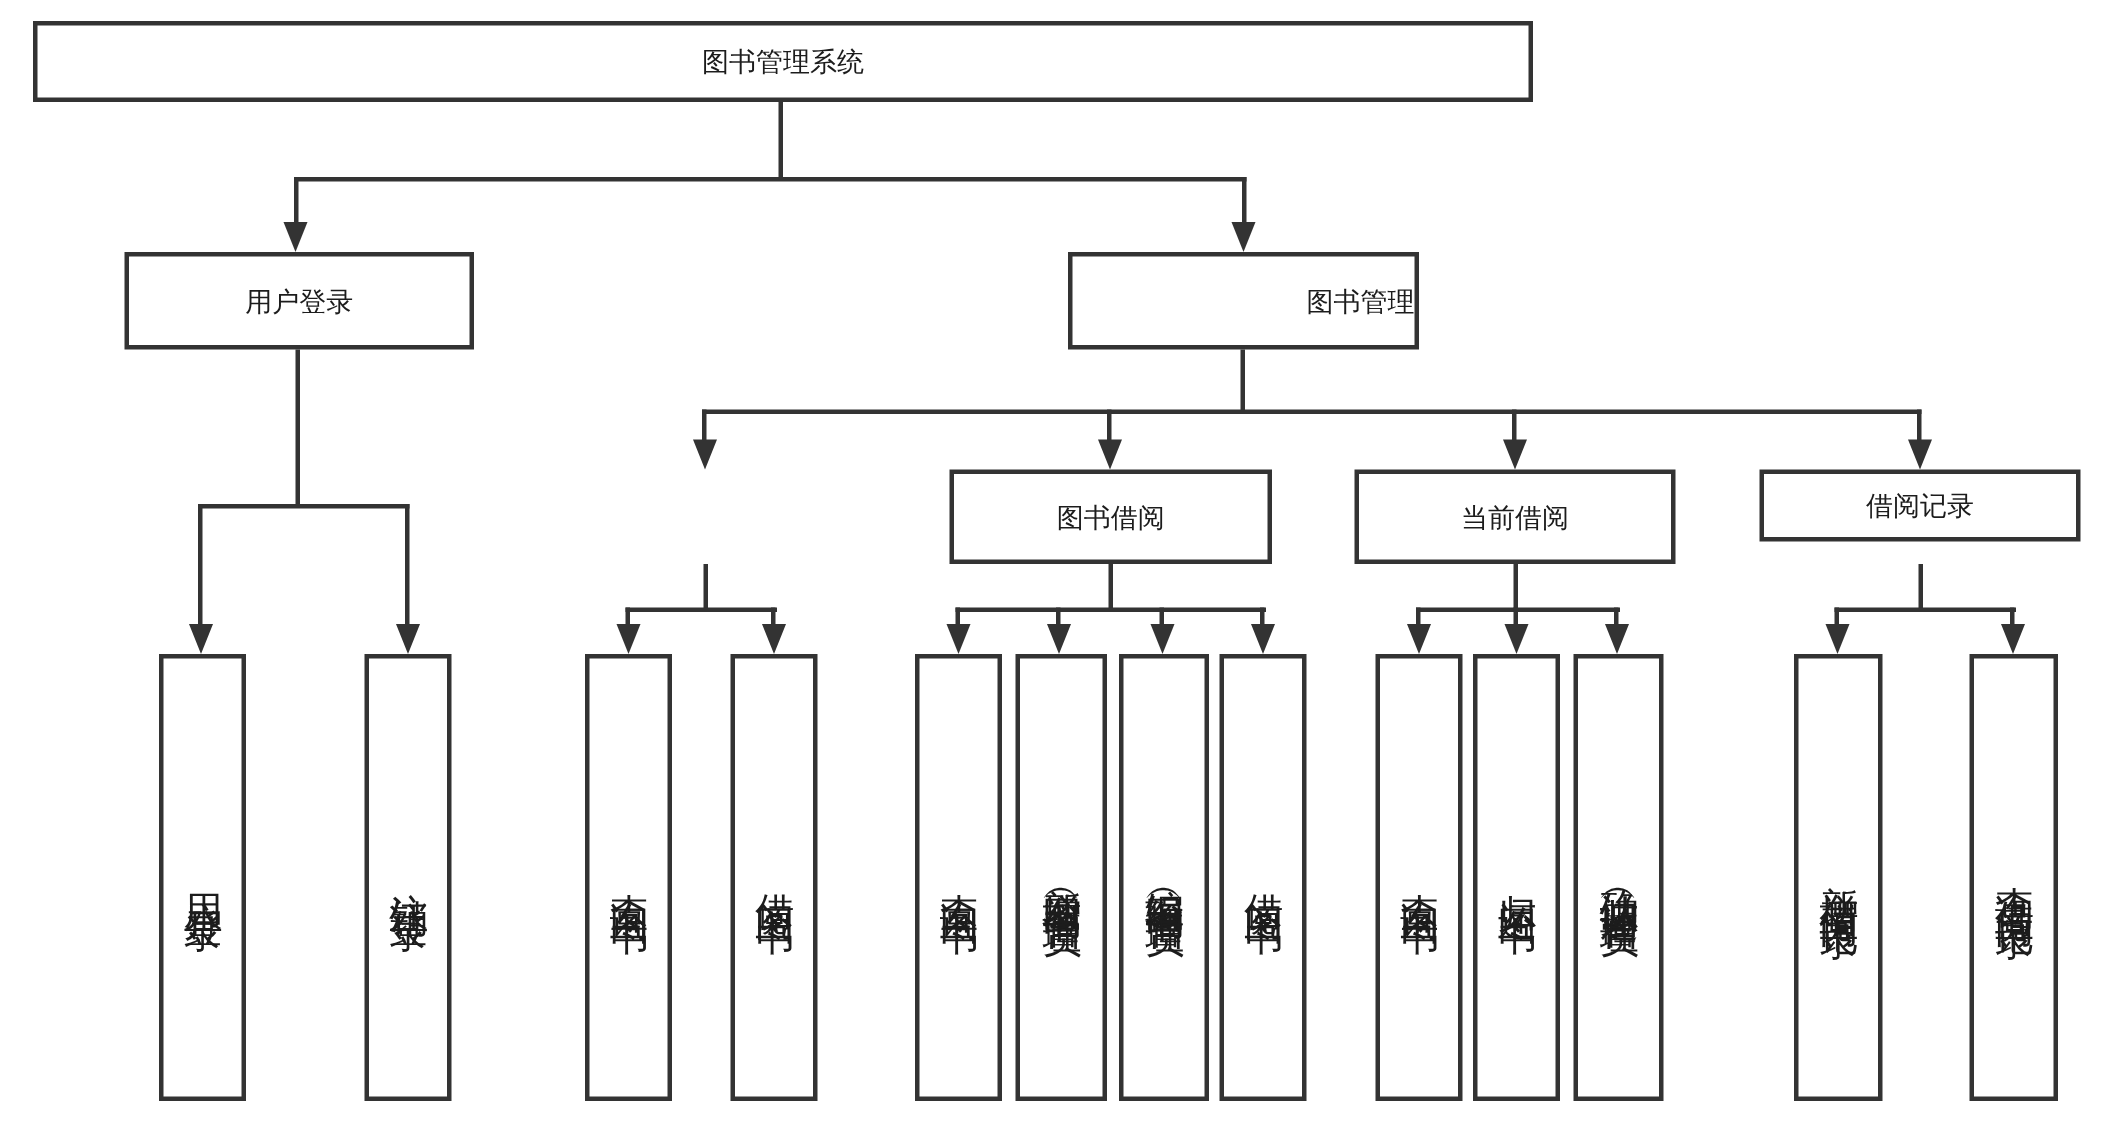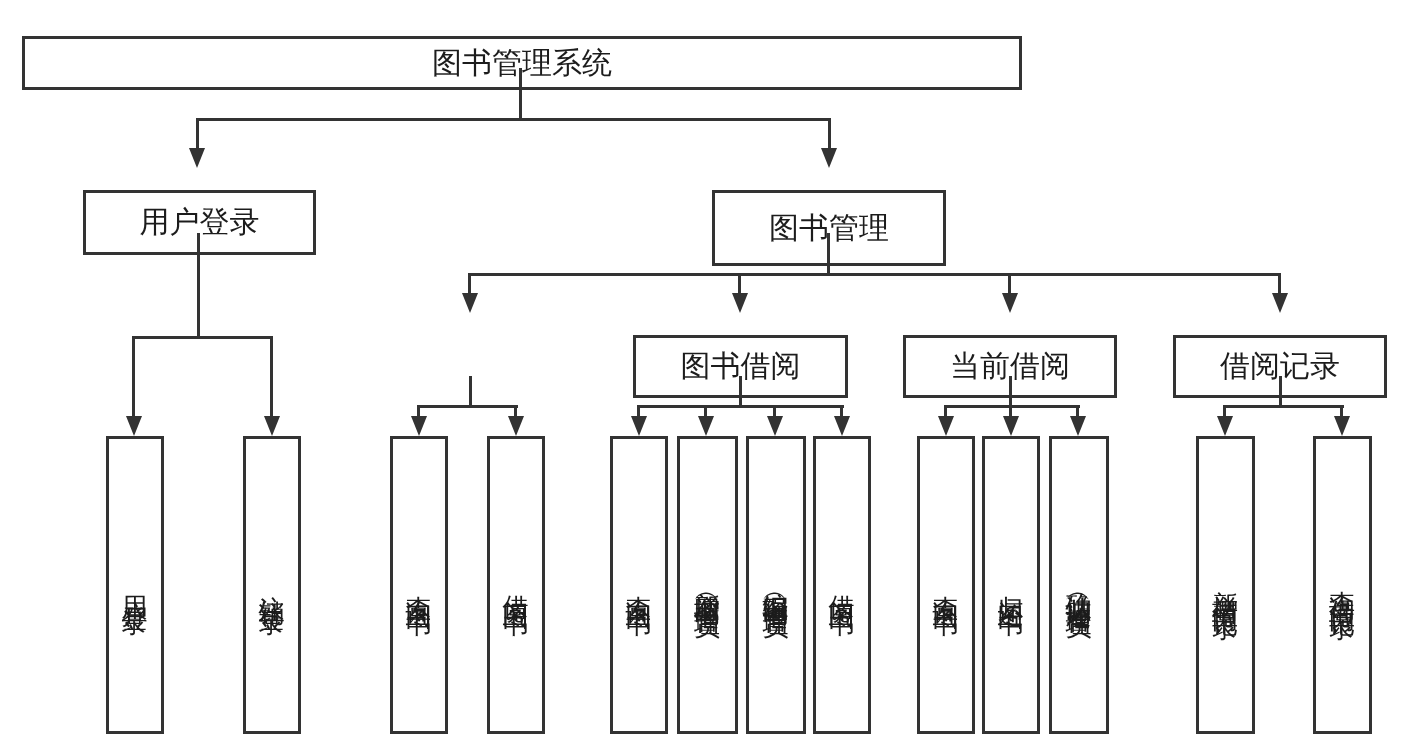--- a/index.html
+++ b/index.html
@@ -10,23 +10,22 @@
     font-family:"DejaVu Sans","Liberation Sans",sans-serif;
     overflow:hidden;
   }
   .box{
     position:absolute;
     box-sizing:border-box;
     border:3px solid #333333;
     background:#ffffff;
     display:flex;align-items:center;justify-content:center;
     color:#1c1c1c;
-    font-size:30px;
+    font-size:18px;
     white-space:nowrap;
-    margin-top:22px;
   }
   .vbox{
     position:absolute;
     box-sizing:border-box;
     border:3px solid #333333;
     background:#ffffff;
     display:flex;align-items:center;justify-content:center;
     color:#1c1c1c;
   }
   .vbox .vtext{
@@ -66,21 +65,21 @@
   <div class="vl" style="left:519px;top:68px;height:50px;"></div>
   <div class="hl" style="left:196px;top:118px;width:635px;"></div>
   <div class="vl" style="left:196px;top:118px;height:32px;"></div>
   <div class="arr" style="left:189px;top:148px;"></div>
   <div class="vl" style="left:828px;top:118px;height:32px;"></div>
   <div class="arr" style="left:821px;top:148px;"></div>
 
   <div class="box" style="left:83px;top:168px;width:233px;height:65px;">
     <span>用户登录</span>
   </div>
-  <div class="box" style="left:712px;top:168px;width:234px;height:76px;">
+  <div class="box" style="left:712px;top:168px;width:234px;height:65px;justify-content:flex-end;">
     <span>图书管理</span>
   </div>
 
   <div class="vl" style="left:197px;top:233px;height:105px;"></div>
   <div class="hl" style="left:132px;top:336px;width:141px;"></div>
   <div class="vl" style="left:132px;top:336px;height:83px;"></div>
   <div class="arr" style="left:126px;top:416px;"></div>
   <div class="vl" style="left:270px;top:336px;height:83px;"></div>
   <div class="arr" style="left:264px;top:416px;"></div>
 
@@ -94,21 +93,21 @@
   <div class="arr" style="left:1002px;top:293px;"></div>
   <div class="vl" style="left:1278px;top:273px;height:23px;"></div>
   <div class="arr" style="left:1272px;top:293px;"></div>
 
   <div class="box" style="left:633px;top:313px;width:215px;height:63px;">
     <span>图书借阅</span>
   </div>
   <div class="box" style="left:903px;top:313px;width:214px;height:63px;">
     <span>当前借阅</span>
   </div>
-  <div class="box" style="left:1173px;top:313px;width:214px;height:63px;">
+  <div class="box" style="left:1173px;top:313px;width:214px;height:48px;">
     <span>借阅记录</span>
   </div>
 
   <div class="vl" style="left:469px;top:376px;height:32px;"></div>
   <div class="hl" style="left:417px;top:405px;width:101px;"></div>
   <div class="vl" style="left:417px;top:405px;height:14px;"></div>
   <div class="arr" style="left:411px;top:416px;"></div>
   <div class="vl" style="left:514px;top:405px;height:14px;"></div>
   <div class="arr" style="left:508px;top:416px;"></div>
 

